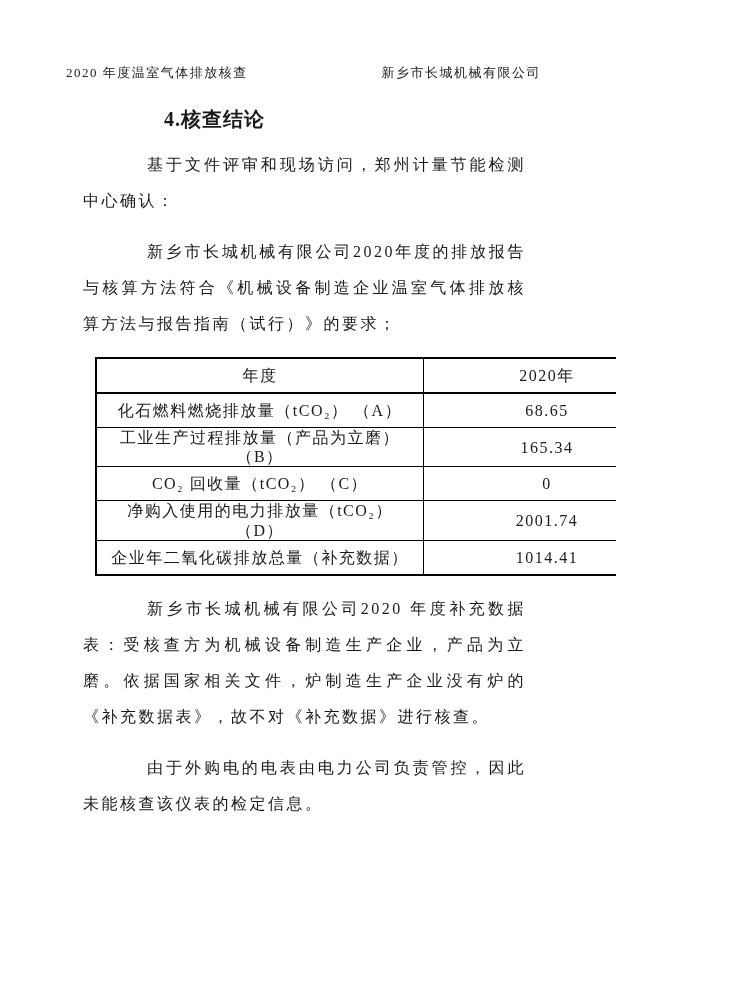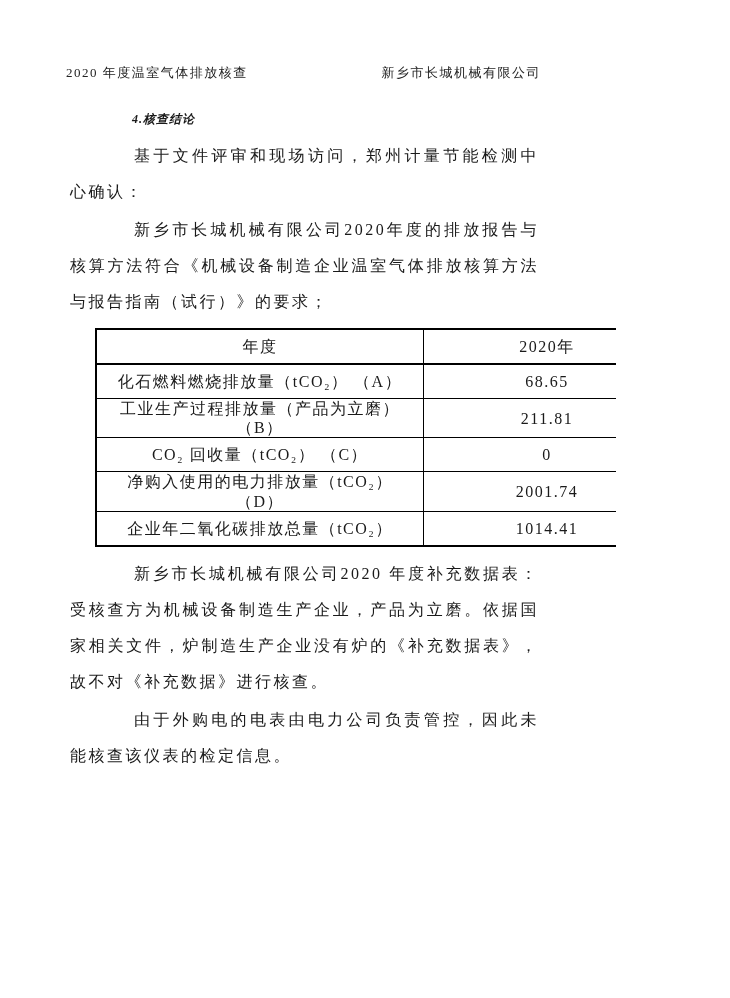--- a/index.html
+++ b/index.html
@@ -23,29 +23,28 @@
     align-items: baseline;
     padding: 64px 75px 0 66px;
     font-size: 13px;
     letter-spacing: 1.5px;
     color: #222;
   }
   .content {
     padding: 0 75px 0 68px;
   }
   .section-title {
-    margin: 24px 0 6px 64px;
-    font-size: 12px;
+    margin: 24px 0 6px 96px;
+    font-size: 20px;
     font-weight: bold;
     letter-spacing: 1px;
     line-height: 26px;
-    font-style: italic;
   }
   .para {
-    margin: 2px;
+    margin: 15px;
     font-size: 16px;
     line-height: 36px;
     letter-spacing: 2.5px;
     text-align: justify;
     text-indent: 64px;
     word-break: break-all;
   }
   table.emissions {
     border-collapse: collapse;
     table-layout: fixed;
@@ -92,32 +91,32 @@
         <tr class="header-row">
           <th class="col-label">年度</th>
           <th class="col-value">2020年</th>
         </tr>
         <tr>
           <td>化石燃料燃烧排放量（tCO₂） （A）</td>
           <td>68.65</td>
         </tr>
         <tr>
           <td>工业生产过程排放量（产品为立磨） （B）</td>
-          <td>211.81</td>
+          <td>165.34</td>
         </tr>
         <tr>
           <td>CO₂ 回收量（tCO₂） （C）</td>
           <td>0</td>
         </tr>
         <tr>
           <td>净购入使用的电力排放量（tCO₂） （D）</td>
           <td>2001.74</td>
         </tr>
         <tr>
-          <td>企业年二氧化碳排放总量（tCO₂）</td>
+          <td>企业年二氧化碳排放总量（补充数据）</td>
           <td>1014.41</td>
         </tr>
       </tbody>
     </table>
 
     <p class="para">新乡市长城机械有限公司2020 年度补充数据表：受核查方为机械设备制造生产企业，产品为立磨。依据国家相关文件，炉制造生产企业没有炉的《补充数据表》，故不对《补充数据》进行核查。</p>
 
 
     <p class="para">由于外购电的电表由电力公司负责管控，因此未能核查该仪表的检定信息。</p>
 

